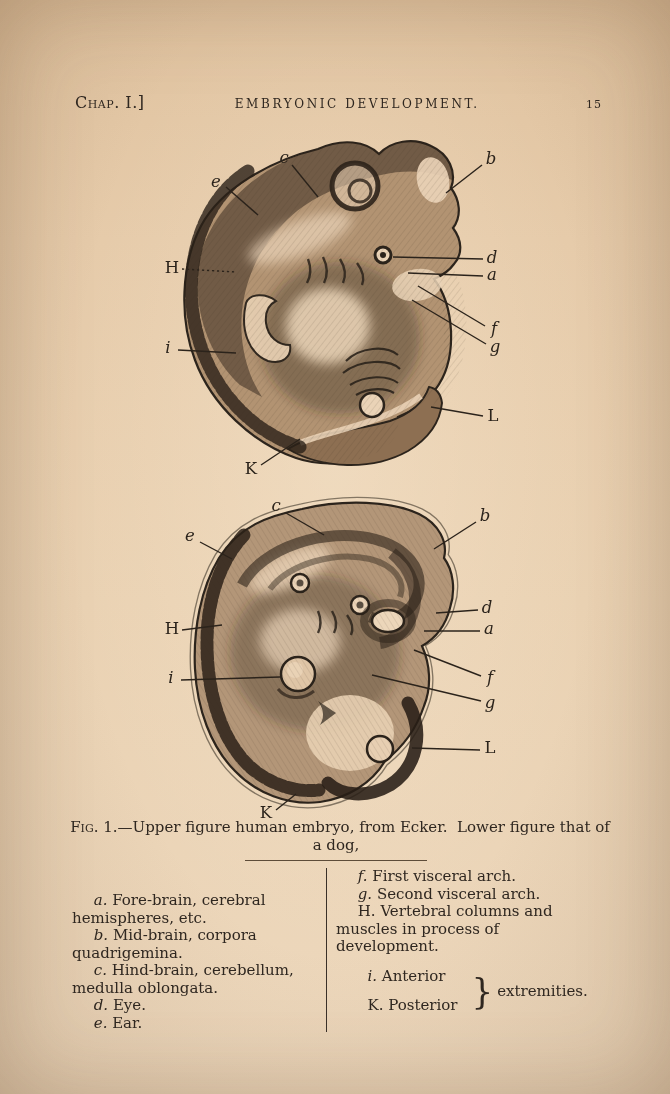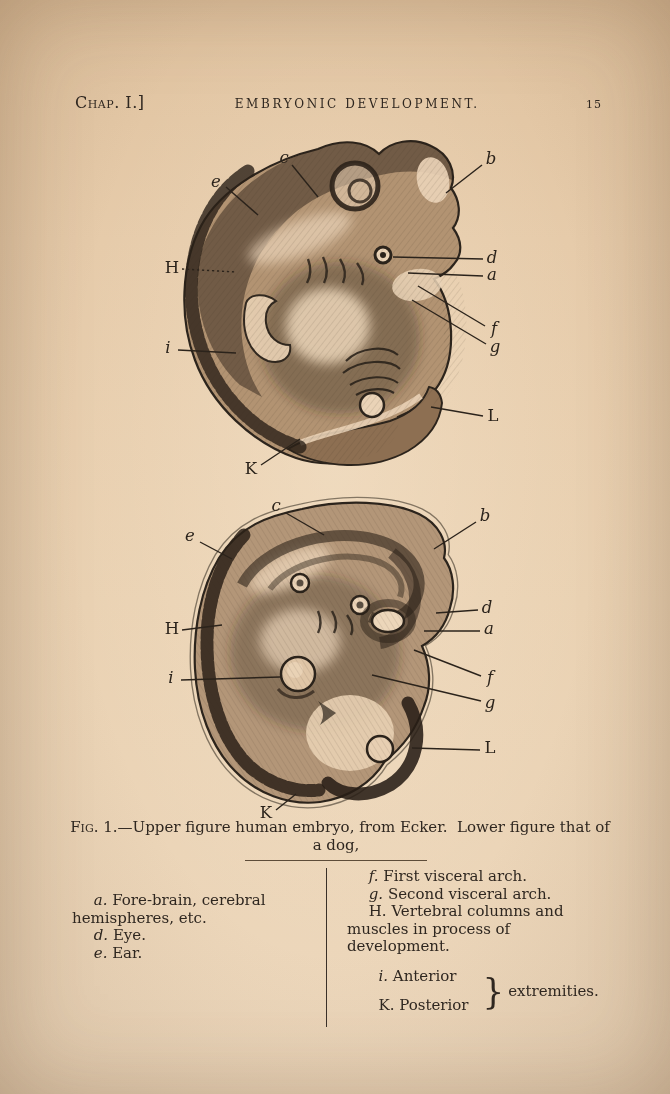--- a/index.html
+++ b/index.html
@@ -37,21 +37,21 @@
   .caption p{margin:0;}
   .smallcaps{font-variant:small-caps;margin-left:8px;}
 
   
   .divider-rule{position:absolute;left:245px;top:860px;width:182px;border-top:1.2px solid #5d4c39;}
 
   
   .legend{position:absolute;left:72px;top:868px;width:534px;display:flex;
           font-size:15px;line-height:1.17;}
   .lg-left{flex:0 0 248px;padding-right:6px;margin-top:24px;}
-  .lg-right{flex:1;border-left:1.6px solid #3a3028;padding-left:20px;}
+  .lg-right{flex:1;border-left:1.6px solid #3a3028;padding-left:9px;}
   .lg-item{margin:0;text-indent:1.45em;text-align:left;}
   .lk{font-style:normal;}
   .lk.it{font-style:italic;}
   .brace-row{display:flex;align-items:center;margin:0 0 0 6px;}
   .brace-col p{margin:12px;text-indent:0.9em;}
   .brace-char{font-size:34px;font-weight:400;line-height:.9;margin:0 2px 0 2px;
               transform:scaleY(1.05);display:inline-block;}
   .brace-shared{padding-left:2px;text-align:center;}
 </style>
 </head>
@@ -221,20 +221,22 @@
 
   <div class="caption">
     <p><span class="smallcaps">Fig. 1.</span><span>—Upper figure human embryo, from Ecker.&nbsp; Lower figure that of a dog,</span></p>
   </div>
 
   <div class="divider-rule"></div>
 
   <div class="legend">
     <div class="lg-left">
         <p class="lg-item"><span class="lk it">a.</span>&nbsp;Fore-brain, cerebral hemispheres, etc.</p>
+        <p class="lg-item"><span class="lk it">b.</span>&nbsp;Mid-brain, corpora quadrigemina.</p>
+        <p class="lg-item"><span class="lk it">c.</span>&nbsp;Hind-brain, cerebellum, medulla oblongata.</p>
         <p class="lg-item"><span class="lk it">d.</span>&nbsp;Eye.</p>
         <p class="lg-item"><span class="lk it">e.</span>&nbsp;Ear.</p>
       </div>
     <div class="lg-right">
       <div>
           <p class="lg-item"><span class="lk it">f.</span>&nbsp;First visceral arch.</p>
           <p class="lg-item"><span class="lk it">g.</span>&nbsp;Second visceral arch.</p>
           <p class="lg-item"><span class="lk">H.</span>&nbsp;Vertebral columns and muscles in process of development.</p>
         </div>
       <div class="brace-row">

